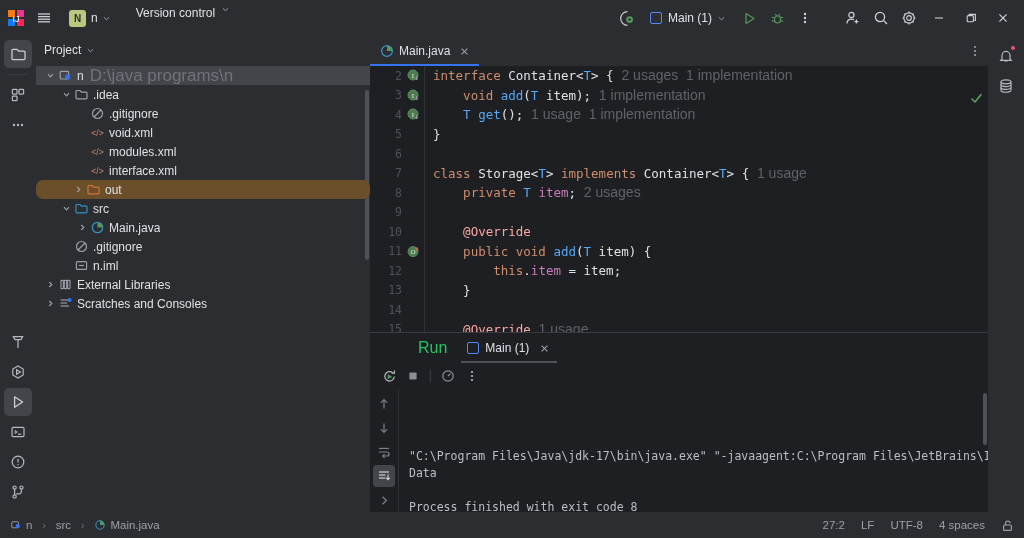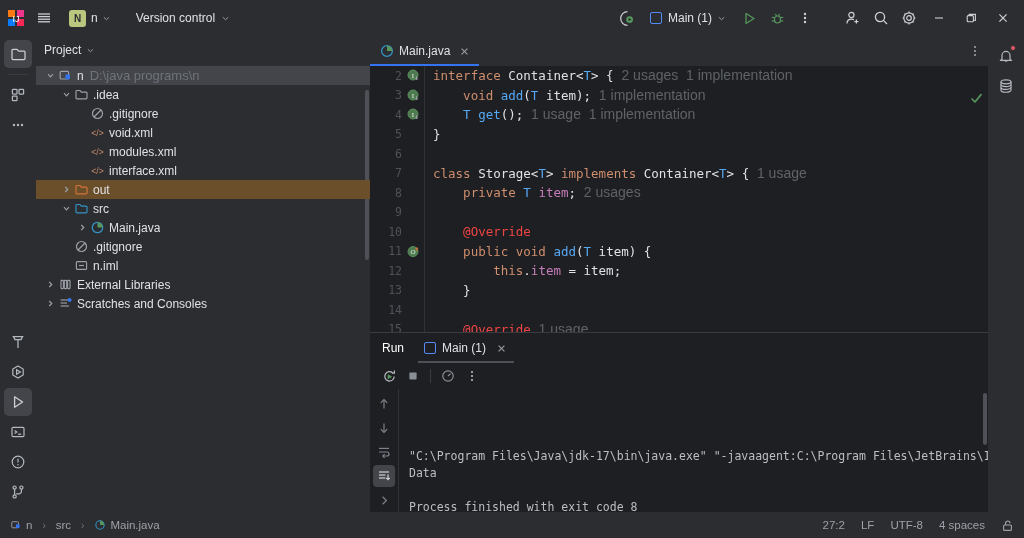--- a/index.html
+++ b/index.html
@@ -26,21 +26,21 @@
     display: flex; align-items: center; gap: 5px; height: 24px;
     padding: 0 6px; border-radius: 4px; margin-left: 4px;
   }
   .proj-badge {
     width: 17px; height: 17px; border-radius: 3px; background: #b9c77f;
     color: #2b2d30; font-size: 10px; font-weight: bold;
     display: flex; align-items: center; justify-content: center;
   }
   .chip-label { font-size: 12px; color: #dfe1e5; }
   .caret { width: 7px; height: 7px; flex: 0 0 auto; }
-  .vcs-chip { display: flex; align-items: center; gap: 7px; height: 24px; padding: 0 8px; border-radius: 4px; margin-left: 10px; }
+  .vcs-chip { display: flex; align-items: flex-start; gap: 7px; height: 24px; padding: 0 8px; border-radius: 4px; margin-left: 10px; }
   .tb-spacer { flex: 1 1 auto; }
   .run-cfg {
     display: flex; align-items: center; gap: 6px; height: 24px;
     padding: 0 7px; border-radius: 4px; margin-right: 2px;
   }
   .cfg-sq { width: 12px; height: 12px; border: 1.4px solid #548af7; border-radius: 2px; flex: 0 0 auto; }
   .win-btn { width: 30px; height: 28px; display: flex; align-items: center; justify-content: center; color: #ced0d6; }
 
   
   .body-row { flex: 1 1 auto; display: flex; min-height: 0; }
@@ -71,21 +71,21 @@
   .node {
     height: 19px; display: flex; align-items: center; white-space: nowrap;
     padding-right: 6px; font-size: 12px; color: #dfe1e5; position: relative;
   }
   .node.sel { background: #43454a; }
   .node.sel-out { background: #6b4f2a; }
   .arrow { width: 13px; height: 13px; flex: 0 0 13px; display: flex; align-items: center; justify-content: center; color: #9da0a8; }
   .arrow.empty { visibility: hidden; }
   .nicon { width: 16px; height: 16px; flex: 0 0 16px; display: flex; align-items: center; justify-content: center; margin-right: 4px; }
   .ntext { overflow: hidden; text-overflow: ellipsis; }
-  .npath { color: #6f737a; margin-left: 6px; font-size: 13px; }
+  .npath { color: #6f737a; margin-left: 6px; font-size: 17px; }
   .tw-scroll {
     position: absolute; right: 1px; top: 26px; width: 4px; height: 170px;
     background: #4e5157; border-radius: 2px;
   }
 
   
   .editor-col { flex: 1 1 auto; display: flex; flex-direction: column; min-width: 0; min-height: 0; background: #1e1f22; }
   .tabbar { height: 30px; flex: 0 0 30px; background: #2b2d30; display: flex; align-items: stretch; position: relative; }
   .etab {
     display: flex; align-items: center; gap: 5px; padding: 0 8px 0 10px;
@@ -110,28 +110,28 @@
     font-family: "DejaVu Sans Mono", monospace; font-size: 12.5px; line-height: 19.5px;
     padding-left: 8px; border-left: 1px solid #303236; white-space: pre;
   }
   .cline { height: 19.5px; white-space: pre; }
   .k { color: #cf8e6d; }       
   .t { color: #dfe1e5; }       
   .ty { color: #56a8f5; }      
   .cls { color: #dfe1e5; }
   .fn { color: #56a8f5; }      
   .fld { color: #c77dbb; }     
-  .ann { color: #ef4444; }     
+  .ann { color: #fca5a5; }     
   .hint { color: #5f6367; font-family: "Liberation Sans", sans-serif; font-size: 14px; }
   .ed-check { position: absolute; right: 5px; top: 26px; color: #57965c; }
 
   
   .runwin { flex: 0 0 180px; background: #1e1f22; display: flex; flex-direction: column; border-top: 1px solid #393b40; min-height: 0; }
   .runhead { height: 30px; flex: 0 0 30px; display: flex; align-items: center; padding-left: 12px; gap: 14px; background: #1e1f22; }
-  .runhead-label { font-size: 12px; color: #ffffff; }
+  .runhead-label { font-size: 16px; color: #22c55e; margin-left: 36px; }
   .rtab { display: flex; align-items: center; gap: 6px; height: 30px; padding: 0 6px; position: relative; font-size: 12px; }
   .rtab.active::after { content: ""; position: absolute; left: 0; right: 0; bottom: 0; height: 2px; background: #4e5157; }
   .runtool { height: 26px; flex: 0 0 26px; display: flex; align-items: center; padding-left: 8px; gap: 2px; }
   .rt-btn { width: 22px; height: 22px; display: flex; align-items: center; justify-content: center; border-radius: 4px; color: #b4b8bf; }
   .rt-sep { width: 1px; height: 14px; background: #393b40; margin: 0 4px; }
   .runbody { flex: 1 1 auto; display: flex; min-height: 0; }
   .run-gutter { width: 28px; flex: 0 0 28px; display: flex; flex-direction: column; align-items: center; padding-top: 4px; gap: 2px; }
   .rg-btn { width: 22px; height: 22px; display: flex; align-items: center; justify-content: center; border-radius: 4px; color: #7c8089; }
   .rg-btn.active { background: #43454a; color: #ced0d6; }
   .console {
@@ -426,21 +426,21 @@
           </div>
           <div class="node" style="padding-left: 40px;">
             <span class="arrow empty"></span>
             <span class="nicon">
               <svg width="15" height="15" viewBox="0 0 15 15" fill="none">
                 <text x="7.5" y="10.6" font-size="8.6" fill="#cf8e6d" text-anchor="middle" font-family="Liberation Sans">&lt;/&gt;</text>
               </svg>
             </span>
             <span class="ntext">interface.xml</span>
           </div>
-          <div class="node sel-out" style="padding-left: 24px;">
+          <div class="node sel-out" style="padding-left: 36px; border-radius: 7px;">
             <span class="arrow">
               <svg width="9" height="9" viewBox="0 0 9 9" fill="none">
                 <path d="M3.2 2 L5.8 4.5 L3.2 7" stroke="#9da0a8" stroke-width="1.15"></path>
               </svg>
             </span>
             <span class="nicon">
               <svg width="15" height="15" viewBox="0 0 15 15" fill="none">
                 <path d="M2 4.4 A0.9 0.9 0 0 1 2.9 3.5 H6 L7.4 5.1 H12.1 A0.9 0.9 0 0 1 13 6 V11 A0.9 0.9 0 0 1 12.1 11.9 H2.9 A0.9 0.9 0 0 1 2 11 Z" stroke="#d4733a" stroke-width="1.15"></path>
               </svg>
             </span>

